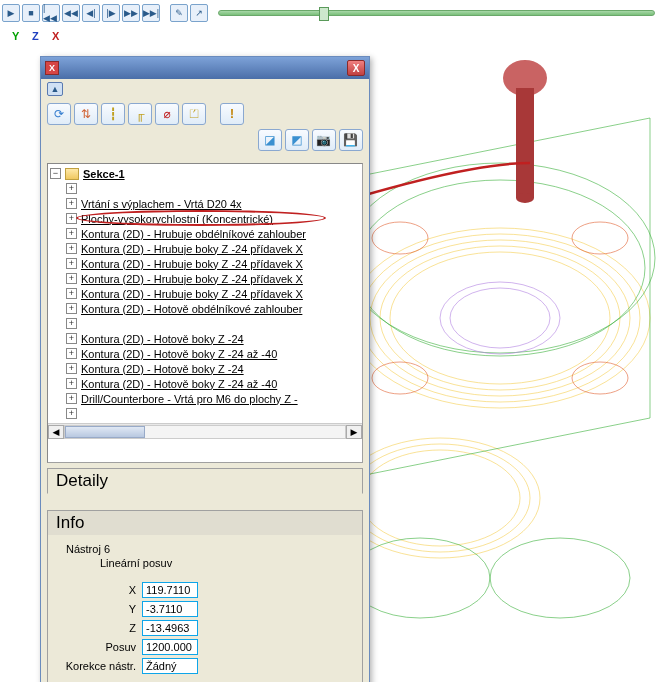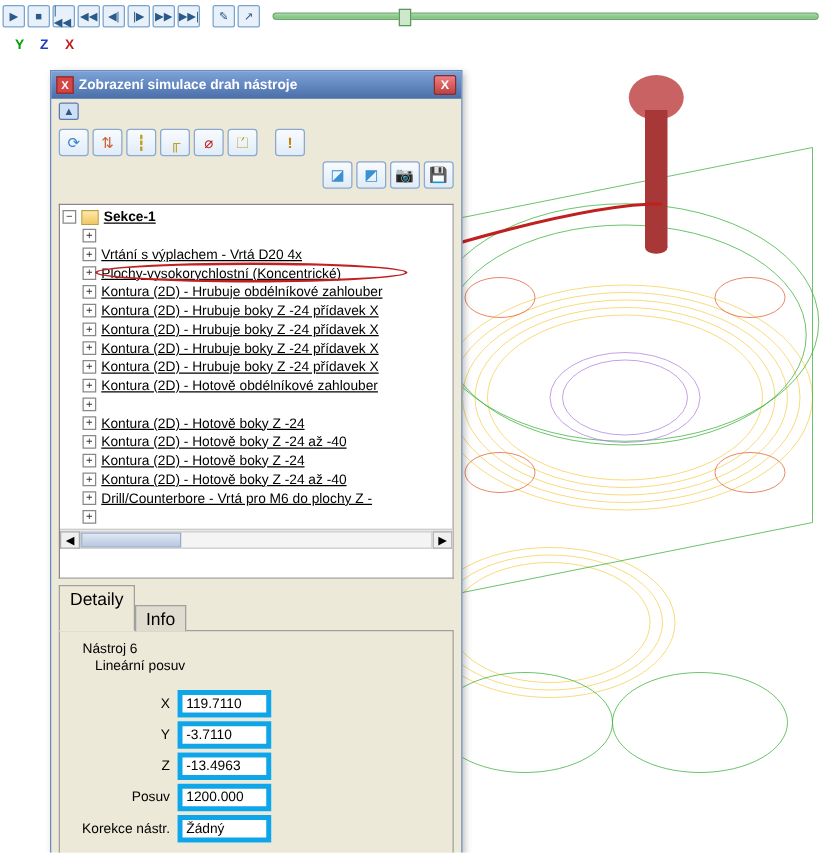--- a/index.html
+++ b/index.html
@@ -37,29 +37,29 @@
 .expander { width: 11px; height: 11px; border: 1px solid #888; display: flex; align-items: center; justify-content: center; font-size: 9px; line-height: 1; margin-right: 4px; background: #fff; color: #333; cursor: pointer; flex-shrink: 0; }
 .tree-folder { width: 14px; height: 12px; background: linear-gradient(#ffe9a8,#f0c860); border: 1px solid #c0a040; margin-right: 4px; flex-shrink: 0; }
 .tree-label { color: #000; text-decoration: underline; }
 .tree-label.bold { font-weight: bold; }
 .highlight-oval { position: absolute; border: 2px solid #c02020; border-radius: 50%; width: 250px; height: 16px; pointer-events: none; }
 .hscroll { height: 16px; background: #e8e8e8; border-top: 1px solid #ccc; display: flex; align-items: center; position: sticky; bottom: 0; }
 .hscroll .arrow { width: 16px; height: 14px; border: 1px solid #aaa; background: #f0f0f0; display: flex; align-items: center; justify-content: center; font-size: 9px; cursor: pointer; }
 .hscroll .track { flex: 1; height: 14px; background: #f4f4f4; border: 1px solid #ccc; position: relative; }
 .hscroll .thumb { position: absolute; left: 0; top: 0; height: 12px; width: 80px; background: linear-gradient(#e0e8f4,#b8c8e0); border: 1px solid #98aac8; }
 
-.tabs { display: flex; margin: 4px 6px 0 6px; font-size: 14px; }
+.tabs { display: flex; margin: 4px 6px 0 6px; font-size: 17px; flex-direction: column; }
 .tab { padding: 2px 8px; border: 1px solid #a0a0a0; border-bottom: none; background: #ece9d8; cursor: pointer; position: relative; top: 1px; }
 .tab.active { background: #ece9d8; border-bottom: 1px solid #ece9d8; z-index: 2; }
 .tab:not(.active) { background: #e0ddd0; margin-top: 16px; }
 .details-panel { margin: 0 6px 6px 6px; border: 1px solid #a0a0a0; background: #ece9d8; padding: 6px 8px; font-size: 11px; }
 .det-line { margin: 2px 10px; }
 .det-row { display: flex; align-items: center; margin: 3px 0; }
 .det-label { min-width: 80px; text-align: right; margin-right: 6px; }
-.det-input { width: 75px; padding: 1px 3px; font-size: 11px; border: 4px solid #0ea5e9; background: #fff; font-family: inherit; }
+.det-input { width: 56px; padding: 1px 3px; font-size: 11px; border: 1px solid #0ea5e9; background: #fff; font-family: inherit; }
 
 .annotation-arrow { position: absolute; pointer-events: none; }
 .tool-bit { position: absolute; }
 </style>
 </head>
 <body>
 
 <div class="top-toolbar">
   <div class="tb-btn">▶</div>
   <div class="tb-btn">■</div>
@@ -122,21 +122,20 @@
 
   <svg class="annotation-arrow" style="left:280px;top:130px;width:260px;height:80px" viewBox="0 0 260 80">
     <path d="M250 5 Q180 5 10 60" stroke="#c02020" stroke-width="2.5" fill="none"></path>
     <path d="M10 60 L22 50 L20 64 Z" fill="#c02020"></path>
   </svg>
 </div>
 
 <div class="dialog">
   <div class="titlebar">
     <div class="x-icon">X</div>
-    <span>Zobrazení simulace drah nástroje</span>
     <div class="close-btn">X</div>
   </div>
   <div class="rollup">
     <div class="rollup-btn">▲</div>
   </div>
 
   <div class="tool-rows">
     <div class="tool-row">
       <div class="tool-btn" style="color:#3a80d0">⟳</div>
       <div class="tool-btn" style="color:#d06030">⇅</div>
@@ -234,21 +233,21 @@
       <div class="arrow">▶</div>
     </div>
   </div>
 
   <div class="tabs">
     <div class="tab active">Detaily</div>
     <div class="tab">Info</div>
   </div>
   <div class="details-panel">
     <div class="det-line">Nástroj 6</div>
-    <div class="det-line" style="margin-left:20px">Lineární posuv</div>
+    <div class="det-line" style="margin-left:44px">Lineární posuv</div>
     <div style="height:8px"></div>
     <div class="det-row">
       <span class="det-label">X</span>
       <input class="det-input" value="119.7110" style="">
     </div>
     <div class="det-row">
       <span class="det-label">Y</span>
       <input class="det-input" value="-3.7110" style="">
     </div>
     <div class="det-row">

